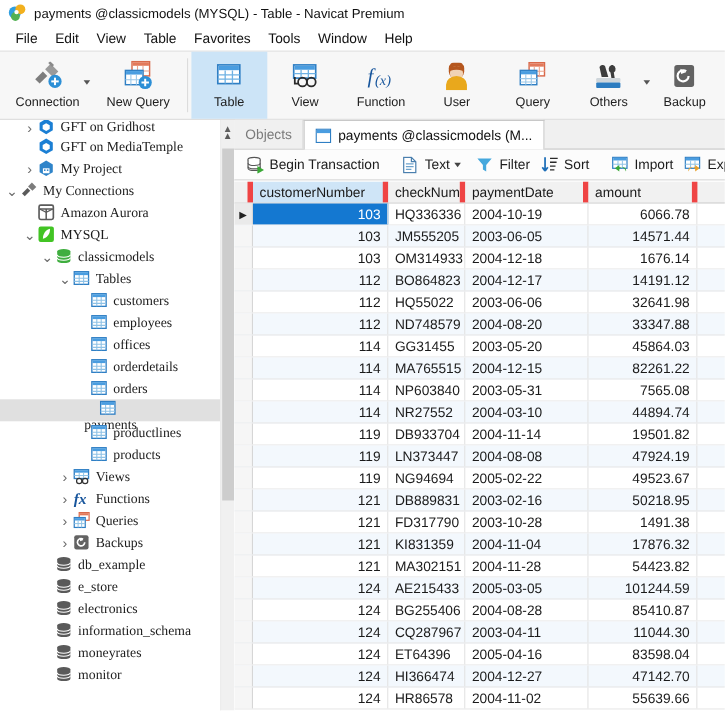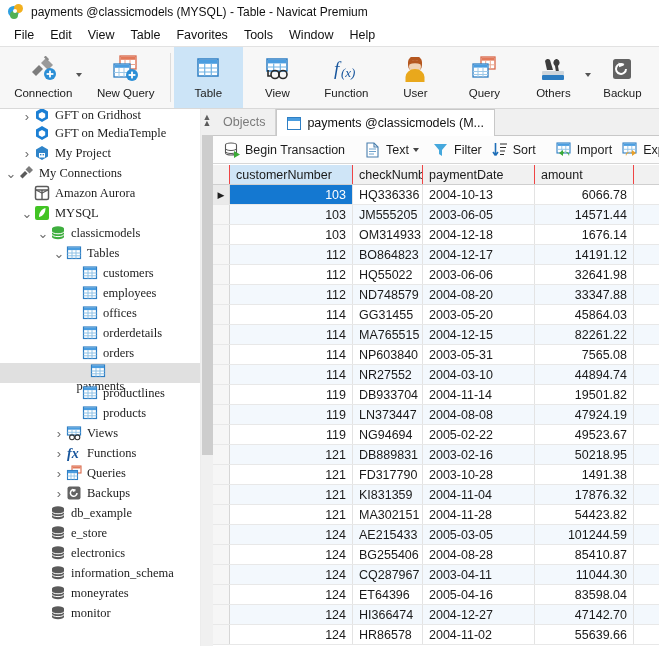--- a/index.html
+++ b/index.html
@@ -127,21 +127,21 @@
   .tbtn .ti { width: 17px; height: 16px; margin-right: 4px; flex:none; position: relative; }
   .tsep { width: 1px; height: 18px; background: #dcdcdc; margin: 0 5px; }
   .tcaret { width: 0; height: 0; border-left: 3.5px solid transparent;
     border-right: 3.5px solid transparent; border-top: 4px solid #444; margin: 0 4px 0 4px; }
 
   
   .grid { position: absolute; left: 0; right: 0; top: 56px; bottom: 0; overflow: hidden; background: #fff; }
   .ghead { display: flex; height: 20px; background: #f1f1f1; border-bottom: 1px solid #cfcfcf; }
   .gh {
     display: flex; align-items: center; font-size: 12.5px; color: #1a1a1a;
-    padding-left: 6px; border-right: 1px solid #ef4444; background: #f1f1f1;
+    padding-left: 6px; border-right: 5px solid #ef4444; background: #f1f1f1;
     cursor: default; overflow: hidden; white-space: nowrap;
   }
   .gh.sel { background: #cfe5f7; }
   .gh.ind { width: 17px; padding: 0; }
   .grow { display: flex; height: 20px; border-bottom: 1px solid #e8e8e8; }
   .grow.alt { background: #f3f8fd; }
   .gc {
     display: flex; align-items: center; font-size: 12.5px; color: #1a1a1a;
     padding: 0 6px; border-right: 1px solid #e3e3e3; overflow: hidden; white-space: nowrap;
   }
@@ -657,21 +657,21 @@
           <div class="gh c-cust sel">customerNumber</div>
           <div class="gh c-check">checkNumber</div>
           <div class="gh c-date">paymentDate</div>
           <div class="gh c-amt">amount</div>
         </div>
       <div id="grid-body">
           <div class="grow cur">
             <div class="gc ind">▶</div>
             <div class="gc c-cust num selcell">103</div>
             <div class="gc c-check">HQ336336</div>
-            <div class="gc c-date">2004-10-13</div>
+            <div class="gc c-date">2004-10-19</div>
             <div class="gc c-amt num">6066.78</div>
           </div>
           <div class="grow alt">
             <div class="gc ind"></div>
             <div class="gc c-cust num">103</div>
             <div class="gc c-check">JM555205</div>
             <div class="gc c-date">2003-06-05</div>
             <div class="gc c-amt num">14571.44</div>
           </div>
           <div class="grow">

